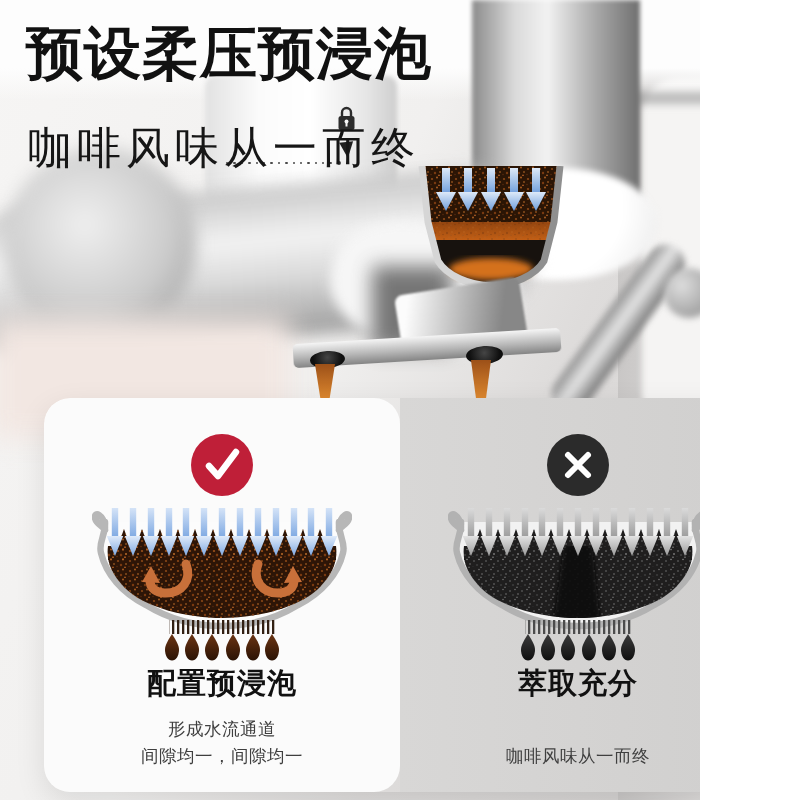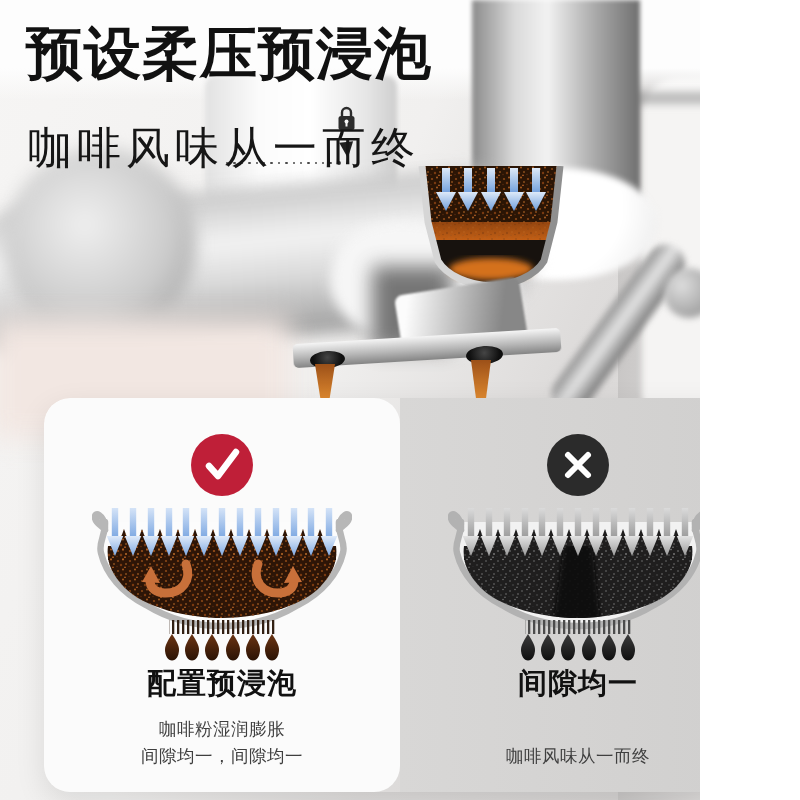--- a/index.html
+++ b/index.html
@@ -288,21 +288,21 @@
           <use href="#dropShape" transform="translate(80,138)"></use>
             <use href="#dropShape" transform="translate(100,138)"></use>
           <use href="#dropShape" transform="translate(120,138)"></use>
             <use href="#dropShape" transform="translate(141,138)"></use>
           <use href="#dropShape" transform="translate(161,138)"></use>
             <use href="#dropShape" transform="translate(180,138)"></use>
         </g>
       </svg>
       <h2 class="panel-label">配置预浸泡</h2>
       <p class="panel-desc">
-        <span>咖啡粉湿润膨胀</span><br>
+        <span>形成水流通道</span><br>
         <span>间隙均一，间隙均一</span>
       </p>
     </section>
 
     <section class="half right">
       <div class="verdict no">
         <svg width="32" height="32" viewBox="0 0 32 32">
           <path d="M6,6 L26,26 M26,6 L6,26" stroke="#ffffff" stroke-width="6" stroke-linecap="round"></path>
         </svg>
       </div>
@@ -340,20 +340,20 @@
         <rect x="77" y="112" width="106" height="14" fill="url(#combD)"></rect>
         <g fill="url(#gDropD)">
           <use href="#dropShape" transform="translate(80,138)"></use>
             <use href="#dropShape" transform="translate(100,138)"></use>
           <use href="#dropShape" transform="translate(120,138)"></use>
             <use href="#dropShape" transform="translate(141,138)"></use>
           <use href="#dropShape" transform="translate(161,138)"></use>
             <use href="#dropShape" transform="translate(180,138)"></use>
         </g>
       </svg>
-      <h2 class="panel-label">间隙均一</h2>
+      <h2 class="panel-label">萃取充分</h2>
       <p class="panel-desc">
         <br>
         <span>咖啡风味从一而终</span>
       </p>
     </section>
   </div>
 </div>
 
 </body></html>

